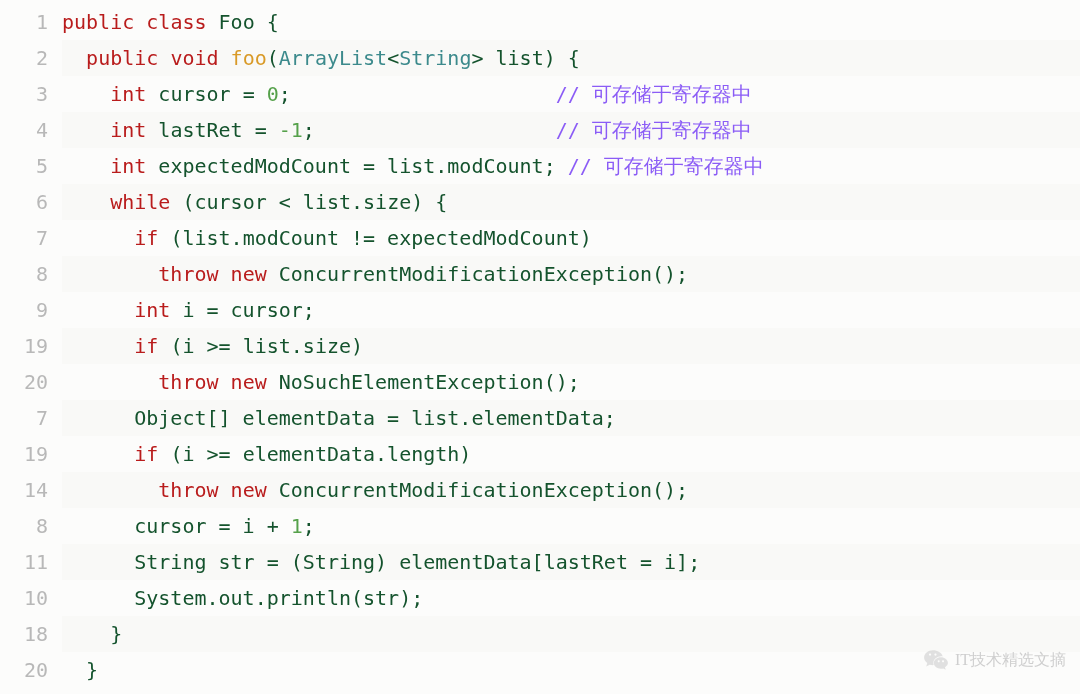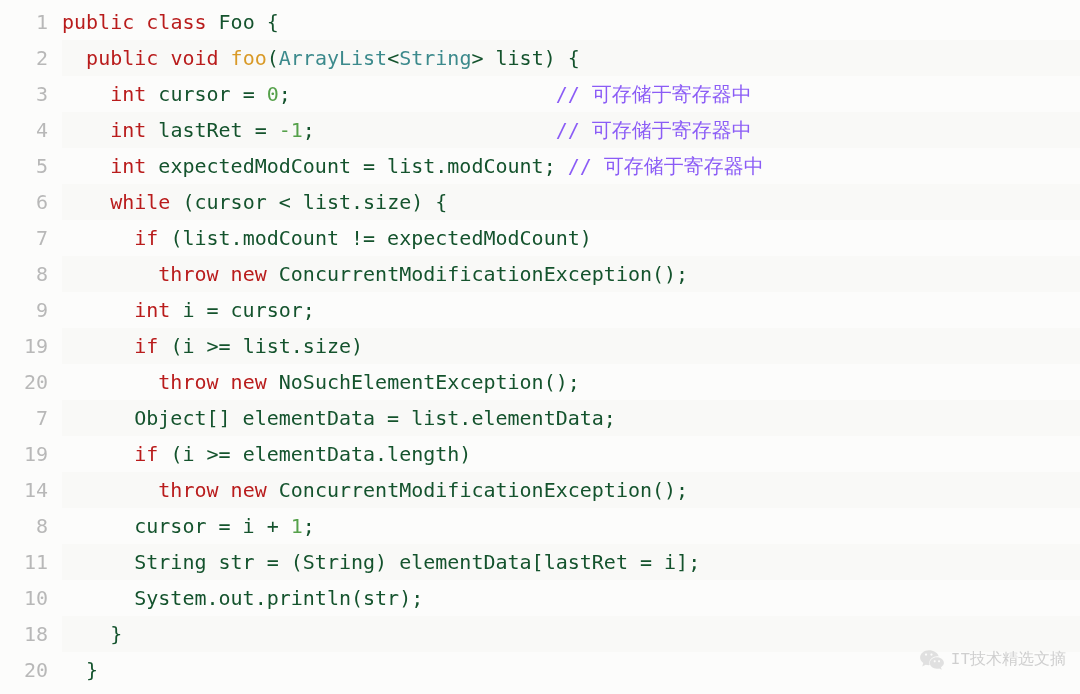--- a/index.html
+++ b/index.html
@@ -50,21 +50,21 @@
   .cmt     { color: #8b5cf6; }   
   .pln     { color: #14532d; }
 
   .watermark {
     position: absolute;
     right: 14px;
     bottom: 16px;
     display: flex;
     align-items: center;
     color: #cfcfcf;
-    font-family: Liberation Mono, monospace;
+    font-family: Liberation Serif, serif;
     font-size: 16px;
     pointer-events: none;
   }
   .watermark .chatbubble {
     width: 26px;
     height: 26px;
     margin-right: 6px;
     opacity: .6;
   }
 </style>

